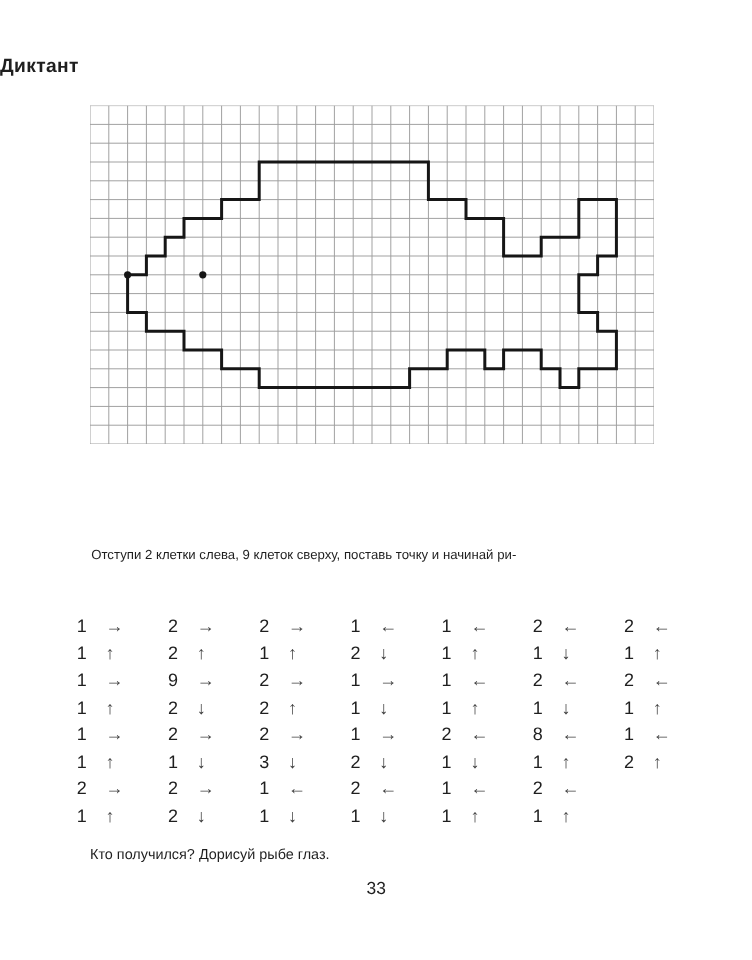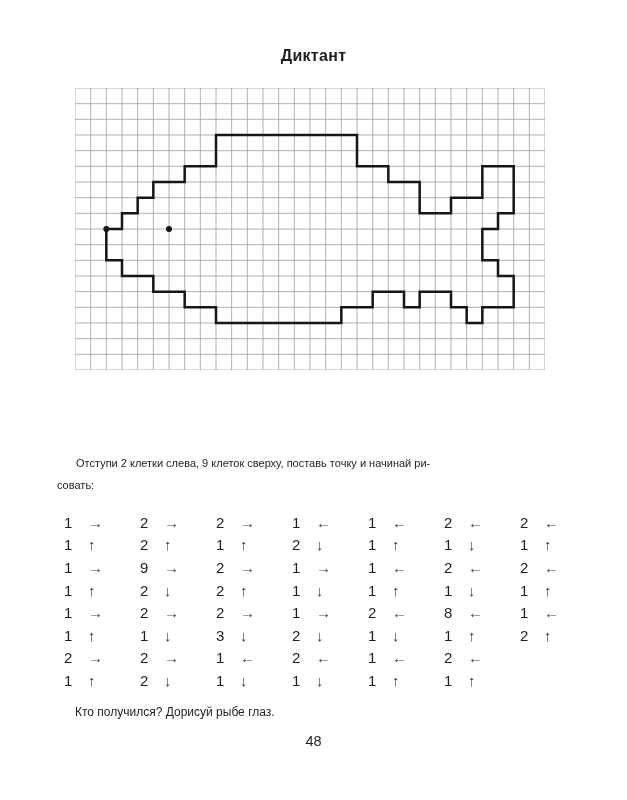--- a/index.html
+++ b/index.html
@@ -2,21 +2,21 @@
 <html><head>
 <meta charset="utf-8">
 <style>
   html,body{margin:0;padding:0;}
   body{
     width:627px;height:800px;position:relative;background:#ffffff;
     font-family:"Liberation Sans","DejaVu Sans",sans-serif;color:#1f1f1f;
     overflow:hidden;
   }
   .title{
-    position:absolute;top:47px;left:0;width:627px;text-align:center;
+    position:absolute;top:47px;left:0;width:627px;text-align:left;
     font-size:16px;font-weight:bold;letter-spacing:.3px;
   }
   .grid-wrap{position:absolute;left:75px;top:88px;width:470px;height:282px;}
   .instruction{
     position:absolute;left:57px;top:452px;width:516px;
     font-size:11px;line-height:22px;
   }
   .instruction .l1{text-indent:19px;}
   .dictation{
     position:absolute;left:64px;top:511px;
@@ -90,21 +90,20 @@
       <line x1="0" y1="266.339" x2="470.01" y2="266.339" stroke="#9d9d9d" stroke-width="0.8"></line>
       <line x1="0" y1="282.006" x2="470.01" y2="282.006" stroke="#9d9d9d" stroke-width="0.8"></line>
       <path d="M31.33 141.00 L47.00 141.00 L47.00 125.34 L62.67 125.34 L62.67 109.67 L78.33 109.67 L78.33 94.00 L109.67 94.00 L109.67 78.33 L141.00 78.33 L141.00 47.00 L282.01 47.00 L282.01 78.33 L313.34 78.33 L313.34 94.00 L344.67 94.00 L344.67 125.34 L376.01 125.34 L376.01 109.67 L407.34 109.67 L407.34 78.33 L438.68 78.33 L438.68 125.34 L423.01 125.34 L423.01 141.00 L407.34 141.00 L407.34 172.34 L423.01 172.34 L423.01 188.00 L438.68 188.00 L438.68 219.34 L407.34 219.34 L407.34 235.00 L391.68 235.00 L391.68 219.34 L376.01 219.34 L376.01 203.67 L344.67 203.67 L344.67 219.34 L329.01 219.34 L329.01 203.67 L297.67 203.67 L297.67 219.34 L266.34 219.34 L266.34 235.00 L141.00 235.00 L141.00 219.34 L109.67 219.34 L109.67 203.67 L78.33 203.67 L78.33 188.00 L47.00 188.00 L47.00 172.34 L31.33 172.34 Z" fill="none" stroke="#161616" stroke-width="2.5" stroke-linejoin="miter"></path>
       <circle cx="31.334" cy="141.003" r="3" fill="#161616"></circle>
       <circle cx="94.002" cy="141.003" r="3" fill="#161616"></circle>
     </svg>
 </div>
 
 <div class="instruction">
   <div class="l1">Отступи 2 клетки слева, 9 клеток сверху, поставь точку и начинай ри-</div>
-  <div class="l2">совать:</div>
 </div>
 
 <div class="dictation">
     <div class="dcell">
       <span class="num">1</span>
       <span class="arr">→</span>
     </div>
     <div class="dcell">
       <span class="num">2</span>
       <span class="arr">→</span>
@@ -316,13 +315,13 @@
     </div>
     <div class="dcell">
       <span class="num">1</span>
       <span class="arr">↑</span>
     </div>
     <div class="dcell"></div>
   </div>
 
 <div class="footer">Кто получился? Дорисуй рыбе глаз.</div>
 
-<div class="pagenum">48</div>
+<div class="pagenum">33</div>
 
 </body></html>

